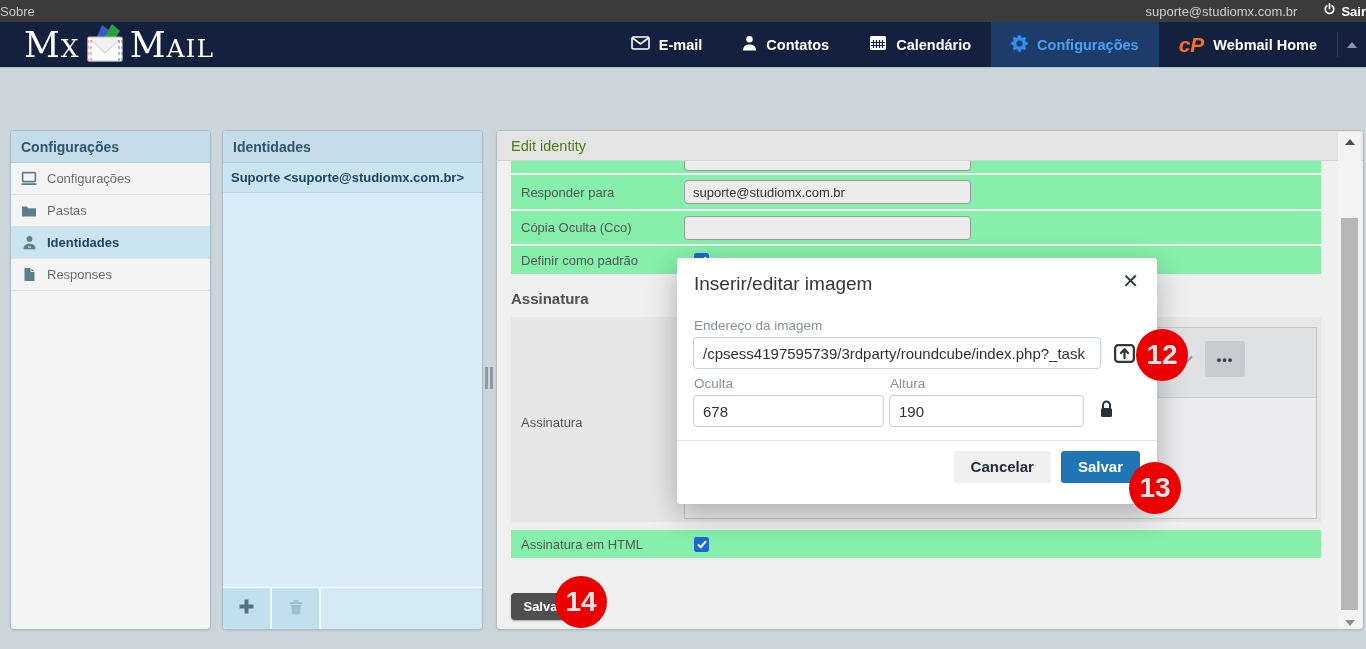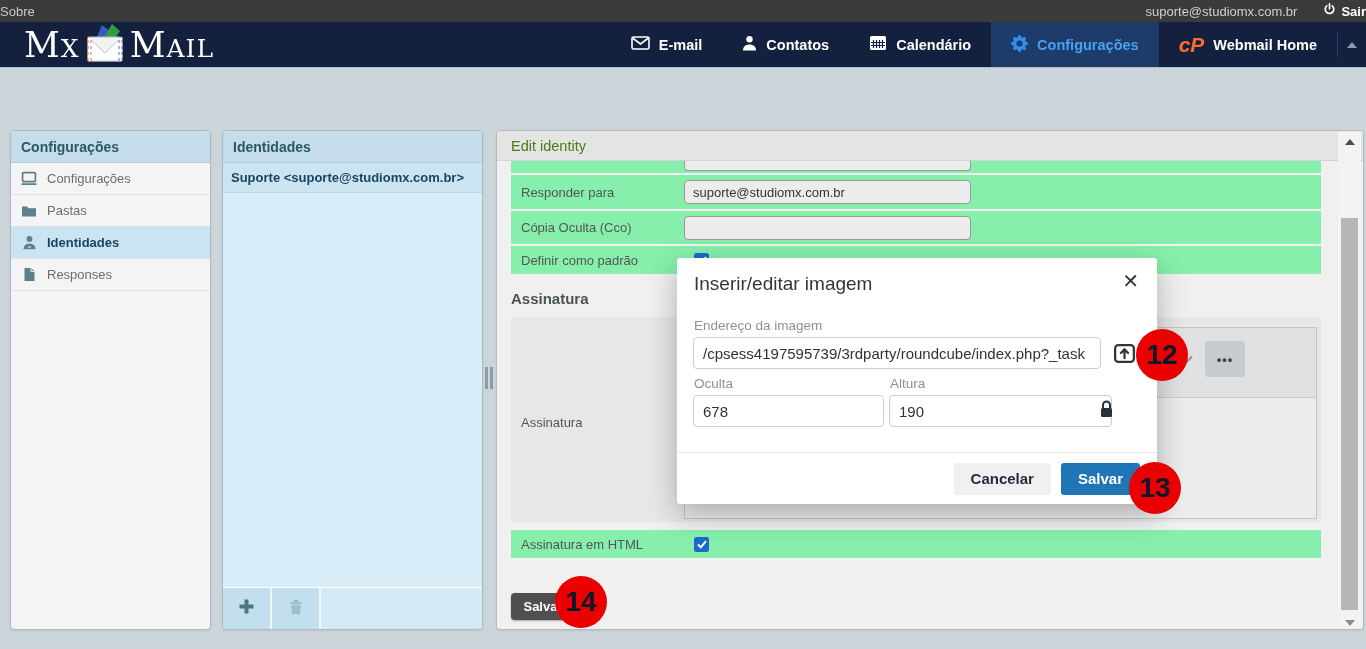--- a/index.html
+++ b/index.html
@@ -103,30 +103,30 @@
   .dlg-title { position:absolute; left:17px; top:15px; font-size:19px; color:#32373c; }
   .dlg-close { position:absolute; right:18px; top:13px; font-size:20px; color:#32373c; cursor:pointer;
                line-height:1; }
   .dlg-label { position:absolute; font-size:13.5px; color:#8a9199; }
   .dlg-input { position:absolute; height:32px; border:1px solid #c8cfd6; border-radius:4px; background:#fff;
                color:#2f3337; font-size:15px; padding:0 9px; font-family:"Liberation Sans", sans-serif; }
   .upload-btn { position:absolute; left:434px; top:82px; width:26px; height:26px; cursor:pointer;
                 display:flex; align-items:center; justify-content:center; }
   .lock-btn { position:absolute; left:417px; top:137px; width:24px; height:28px; cursor:pointer;
               display:flex; align-items:center; justify-content:center; }
-  .dlg-footer { position:absolute; left:0; bottom:0; width:100%; height:52px; border-top:1px solid #e3e7ea;
+  .dlg-footer { position:absolute; left:0; bottom:12px; width:100%; height:52px; border-top:1px solid #e3e7ea;
                 display:flex; align-items:center; justify-content:flex-end; gap:10px; padding-right:17px; }
   .btn { height:32px; border:none; border-radius:3px; font-weight:bold; font-size:15px; cursor:pointer;
          padding:0 17px; font-family:"Liberation Sans", sans-serif; }
   .btn-cancel { background:#f0f0f1; color:#222c3c; }
   .btn-primary { background:#2076b4; color:#ffffff; }
 
   
   .redcircle { position:absolute; width:52px; height:52px; background:#ea0000; border-radius:50%;
-               color:#0f172a; font-size:28px; font-weight:bold; display:flex; align-items:center;
+               color:#e5e5e5; font-size:28px; font-weight:bold; display:flex; align-items:center;
                justify-content:center; z-index:100; }
   #circle-12 { left:1136px; top:329px; }
   #circle-13 { left:1129px; top:462px; }
   #circle-14 { left:555px; top:576px; }
 </style>
 </head>
 <body>
 
 <div class="topbar">
   <span>Sobre</span>
@@ -364,21 +364,21 @@
     <svg width="25" height="25" viewBox="0 0 24 24">
         <rect x="3" y="4" width="18" height="16" rx="3" fill="none" stroke="#32373c" stroke-width="2.2"></rect>
         <path d="M12 16.5 V8.5 M8.6 11.5 L12 8 l3.4 3.5" stroke="#32373c" stroke-width="2.2" fill="none" stroke-linecap="round" stroke-linejoin="round"></path>
       </svg>
   </span>
 
   <div class="dlg-label" style="left:17px; top:118px;">Oculta</div>
   <input class="dlg-input" style="left: 16px; top: 137px; width: 191px;" type="text" value="678">
 
   <div class="dlg-label" style="left:213px; top:118px;">Altura</div>
-  <input class="dlg-input" style="left: 212px; top: 137px; width: 223px;" type="text" value="190">
+  <input class="dlg-input" style="left: 212px; top: 137px; width: 195px;" type="text" value="190">
 
   <span class="lock-btn">
     <svg width="17" height="20" viewBox="0 0 17 20">
         <path d="M5 9 V6 a3.5 3.5 0 0 1 7 0 V9" fill="none" stroke="#2a3139" stroke-width="2"></path>
         <rect x="3" y="9" width="11" height="9" rx="1.5" fill="#2a3139"></rect>
       </svg>
   </span>
 
   <div class="dlg-footer">
     <button class="btn btn-cancel">Cancelar</button>

